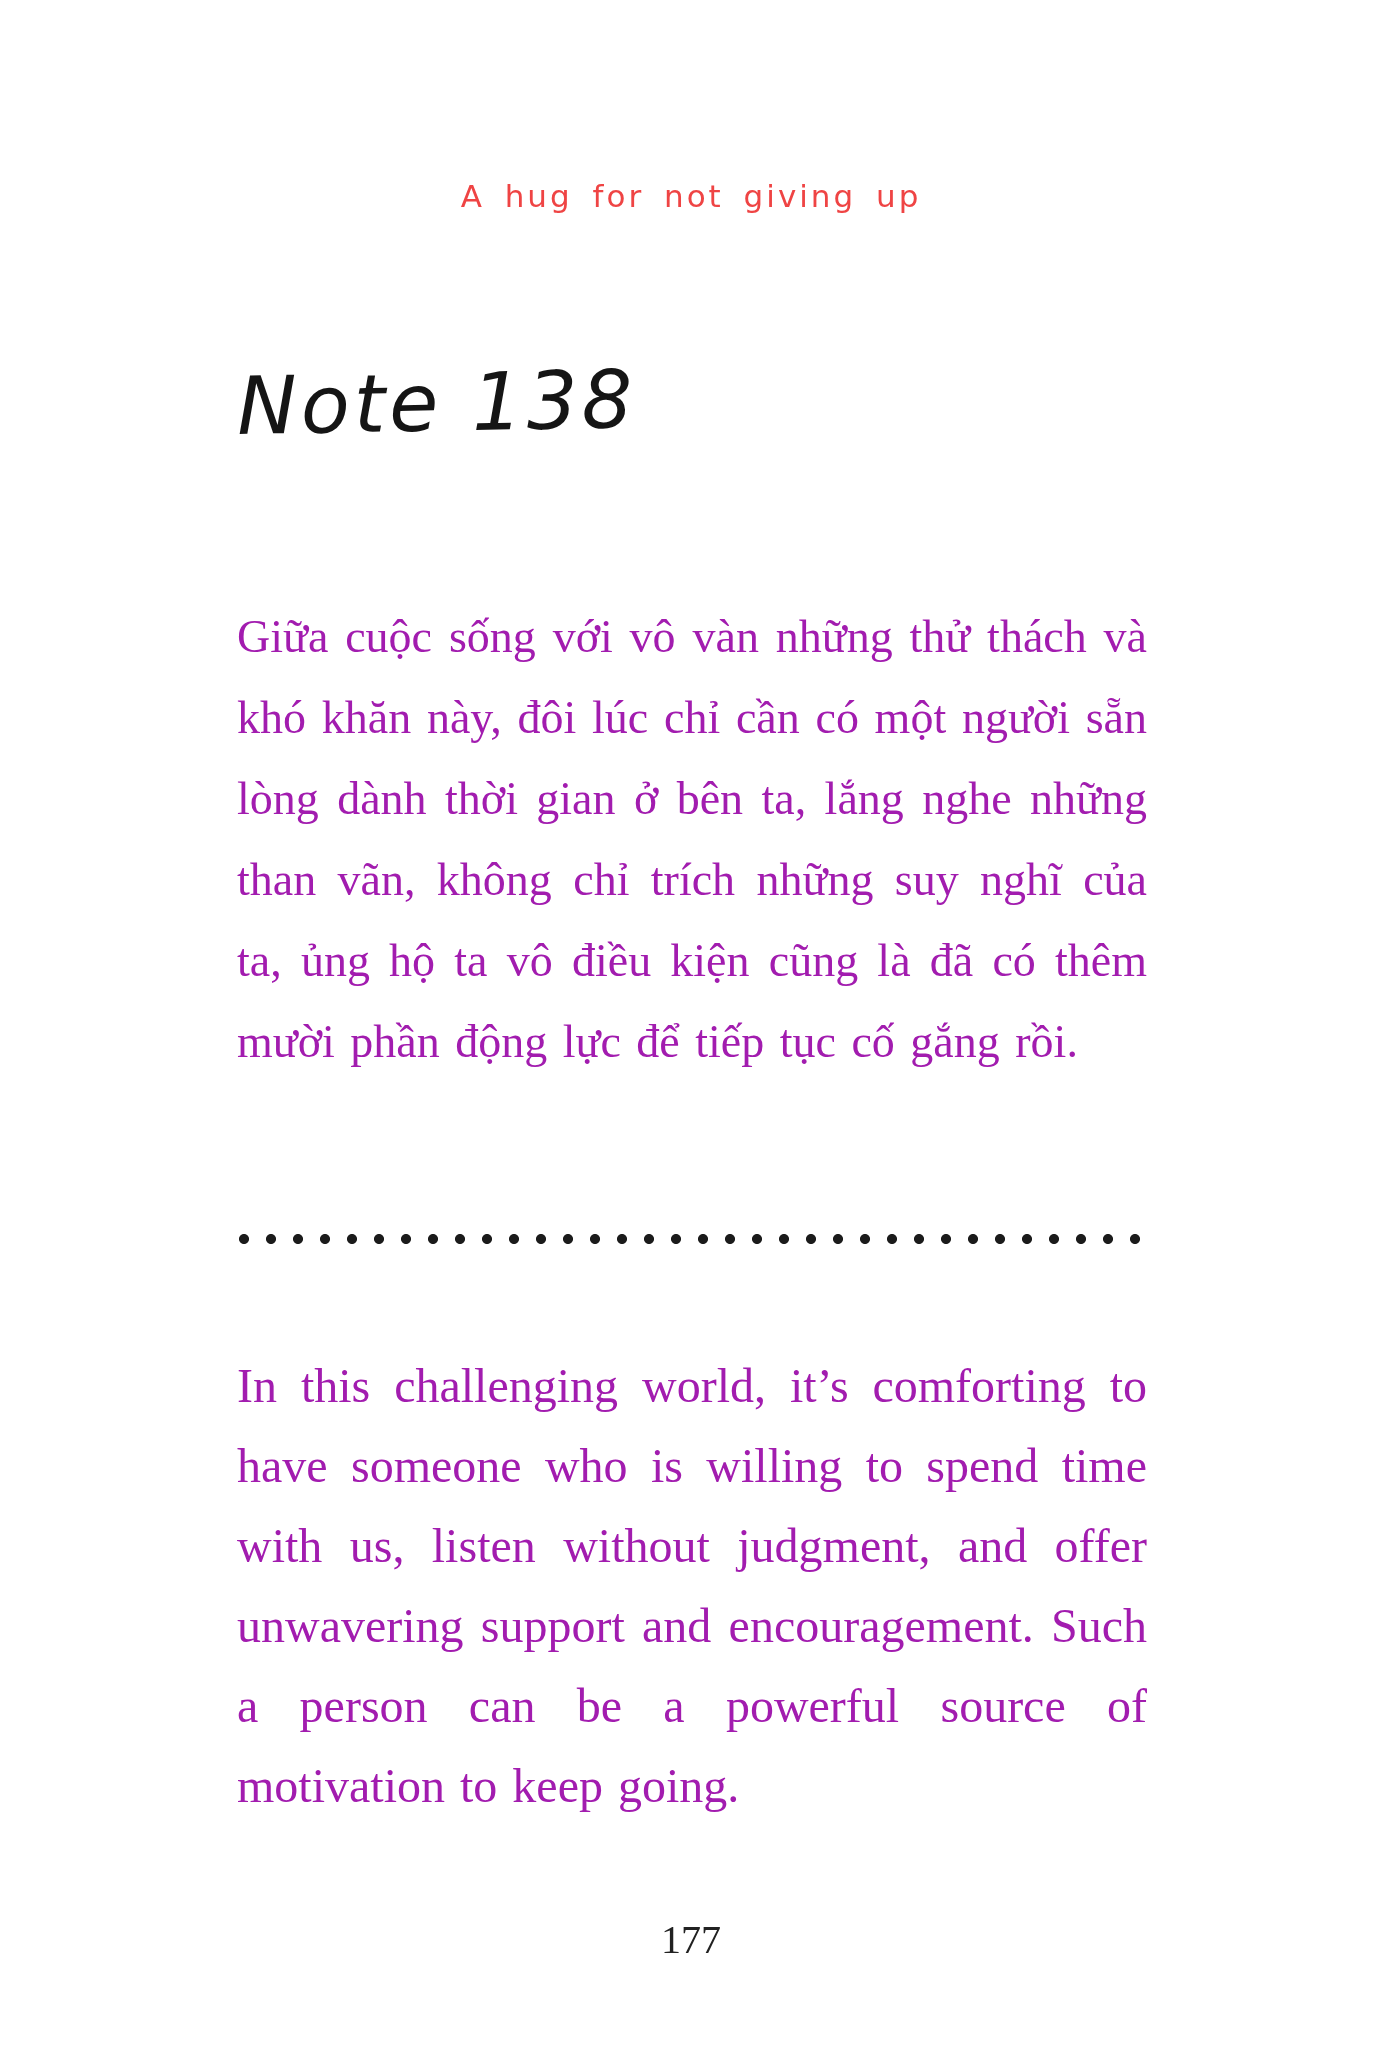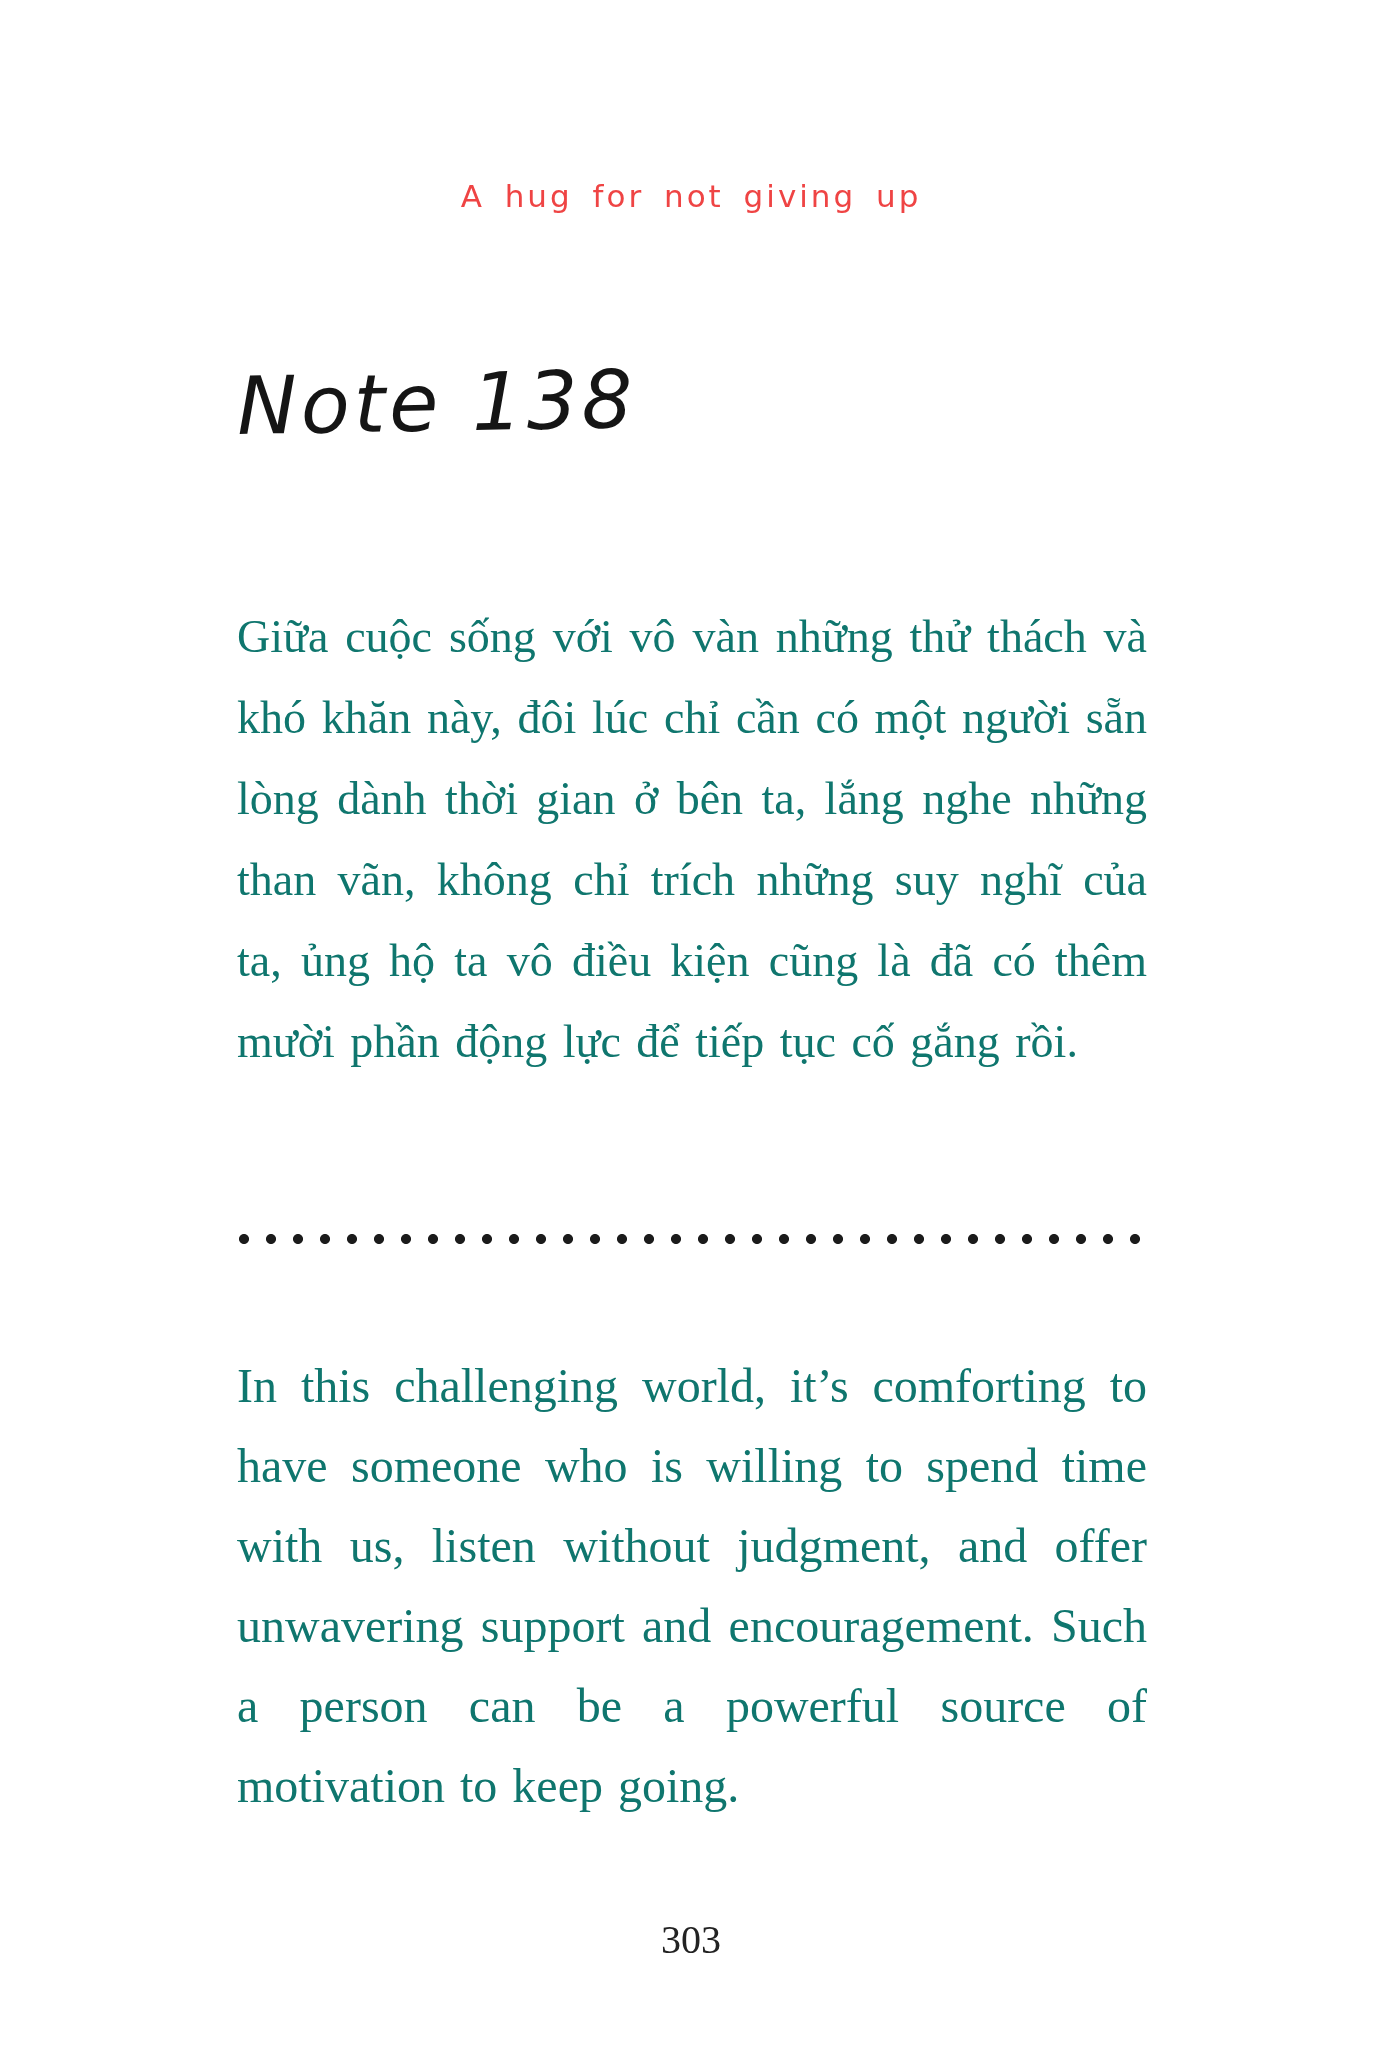--- a/index.html
+++ b/index.html
@@ -42,21 +42,21 @@
     transform: rotate(-1deg);
     transform-origin: left center;
   }
   .para {
     position: absolute;
     left: 237px;
     width: 910px;
     margin: 0;
     text-align: justify;
     text-align-last: left;
-    color: #0f766e;
+    color: #a21caf;
   }
   .para.vi {
     top: 596px;
     font-size: 46px;
     line-height: 81px;
     word-spacing: 4px;
   }
   .para.en {
     top: 1346px;
     font-size: 48px;
@@ -91,15 +91,15 @@
   <div class="running-header">A hug for not giving up</div>
 
   <h1 class="note-title">Note 138</h1>
 
   <p class="para vi">Giữa cuộc sống với vô vàn những thử thách và khó khăn này, đôi lúc chỉ cần có một người sẵn lòng dành thời gian ở bên ta, lắng nghe những than vãn, không chỉ trích những suy nghĩ của ta, ủng hộ ta vô điều kiện cũng là đã có thêm mười phần động lực để tiếp tục cố gắng rồi.</p>
 
   <div class="dotted-divider"></div>
 
   <p class="para en">In this challenging world, it’s comforting to have someone who is willing to spend time with us, listen without judgment, and offer unwavering support and encouragement. Such a person can be a powerful source of motivation to keep going.</p>
 
-  <div class="page-number">303</div>
+  <div class="page-number">177</div>
 
 </div>
 
 </body></html>

